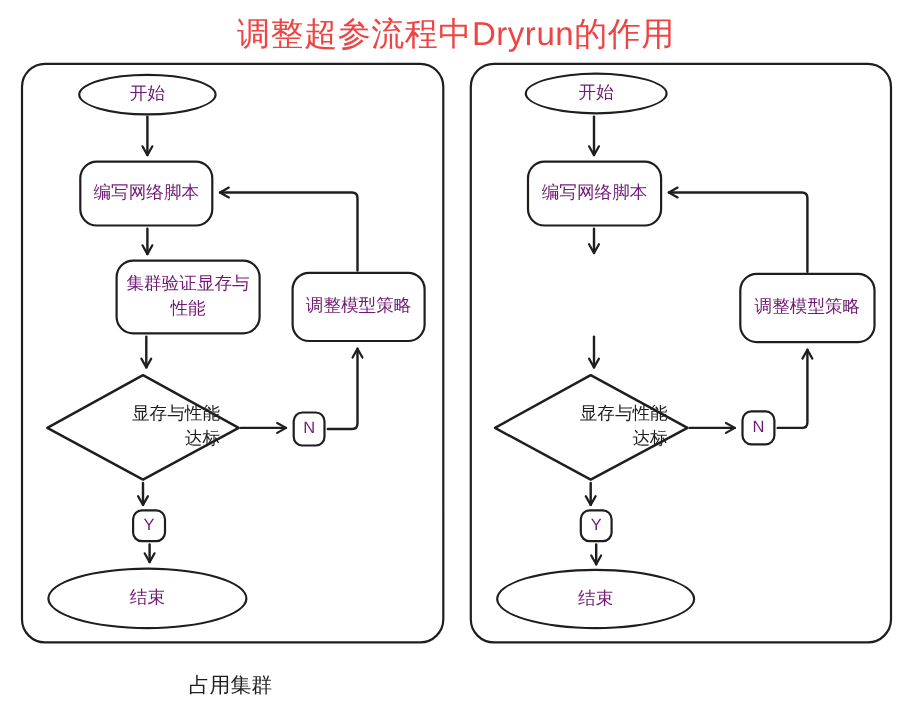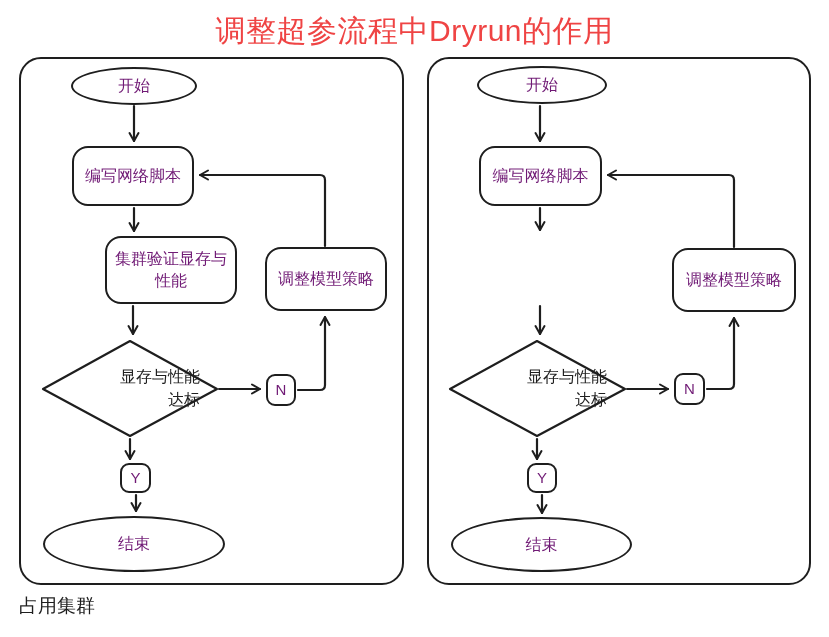--- a/index.html
+++ b/index.html
@@ -24,23 +24,23 @@
   .panel {
     position: absolute;
     border: 2.2px solid #1e1e1e;
     border-radius: 22px;
     background: transparent;
   }
   .panel.left  { left: 19px;  top: 57px; width: 381px; height: 524px; }
   .panel.right { left: 427px; top: 57px; width: 380px; height: 524px; }
   .caption {
     position: absolute;
-    top: 593px;
+    top: 610px;
     font-size: 19px;
-    text-align: left;
+    text-align: center;
     color: #1e1e1e;
   }
   .caption.left  { left: 19px;  width: 381px; }
   .caption.right { left: 427px; width: 380px; }
 
   svg.wires { position: absolute; left: 0; top: 0; z-index: 2; }
 
   .node {
     position: absolute;
     z-index: 3;

